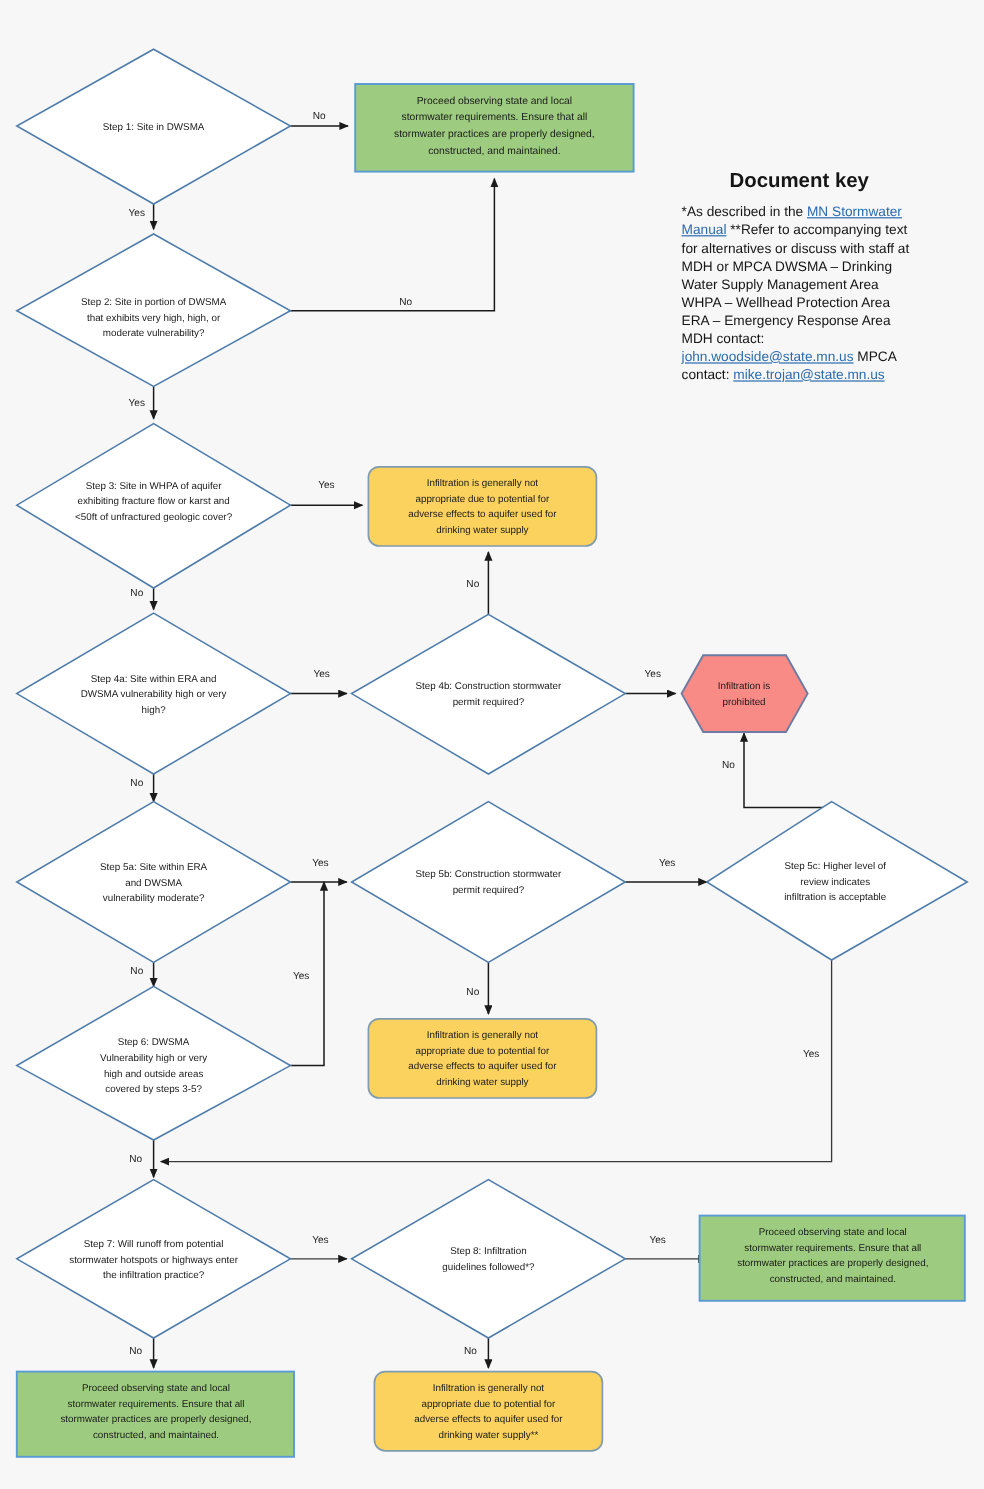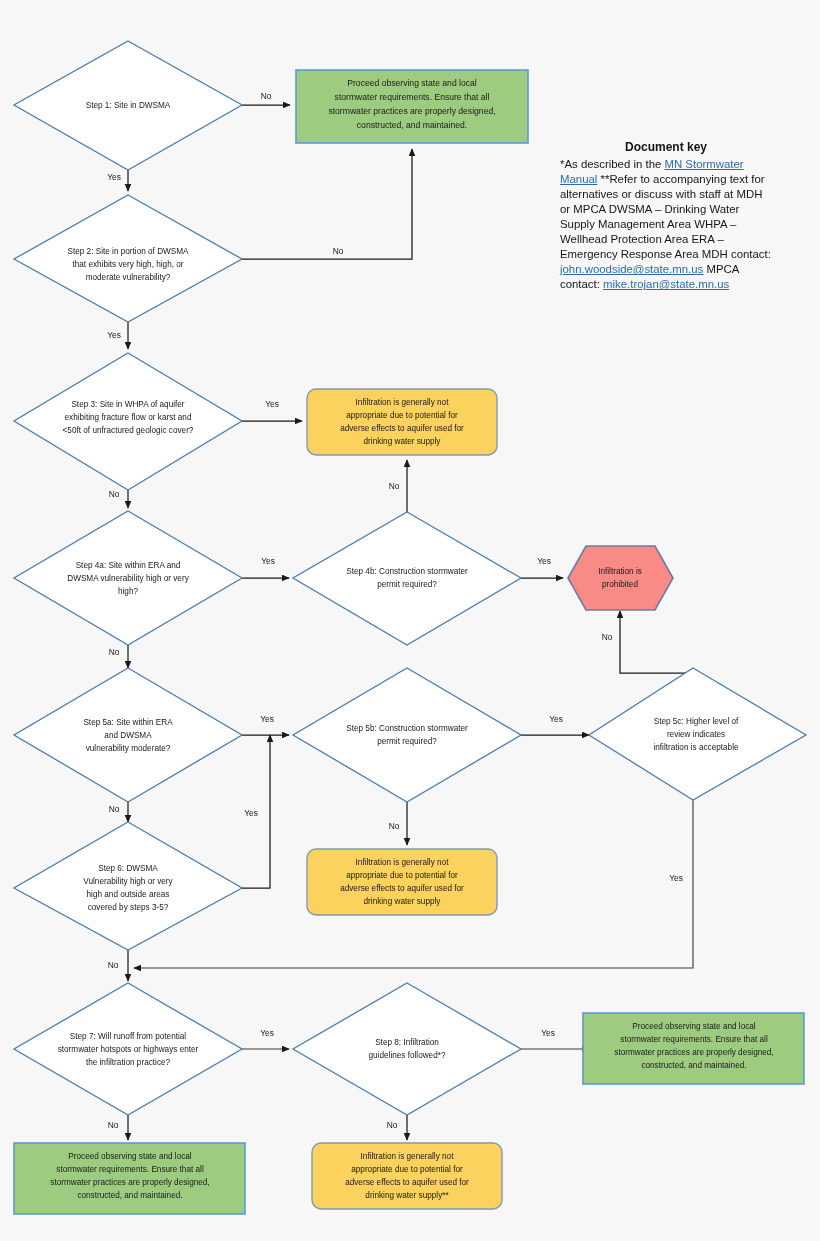--- a/index.html
+++ b/index.html
@@ -80,30 +80,30 @@
     top: 140px;
     width: 212px;
     font-family: "Liberation Sans", sans-serif;
     font-size: 11.4px;
     line-height: 1.32;
     color: #161616;
   }
   #doc-key .key-title {
     font-weight: bold;
     text-align: center;
-    font-size: 12px;
+    font-size: 17px;
     margin-bottom: 1px;
     display: block;
   }
   #doc-key .key-line { display: inline; }
   #doc-key .link {
     color: #2b6cb0;
     text-decoration: underline;
   }
-  .key-block { margin: 0; padding: 0; }
+  .key-block { margin: 8px; padding: 0; }
 </style>
 </head>
 <body>
 
 <div id="flow-root">
 <svg class="flow" viewBox="0 0 820 1241" xmlns="http://www.w3.org/2000/svg">
   <defs>
     <marker id="arrow" markerWidth="9" markerHeight="9" refX="7.2" refY="3.4" orient="auto" markerUnits="userSpaceOnUse">
       <path d="M0,0 L8,3.4 L0,6.8 z" fill="#1a1a1a"></path>
     </marker>

